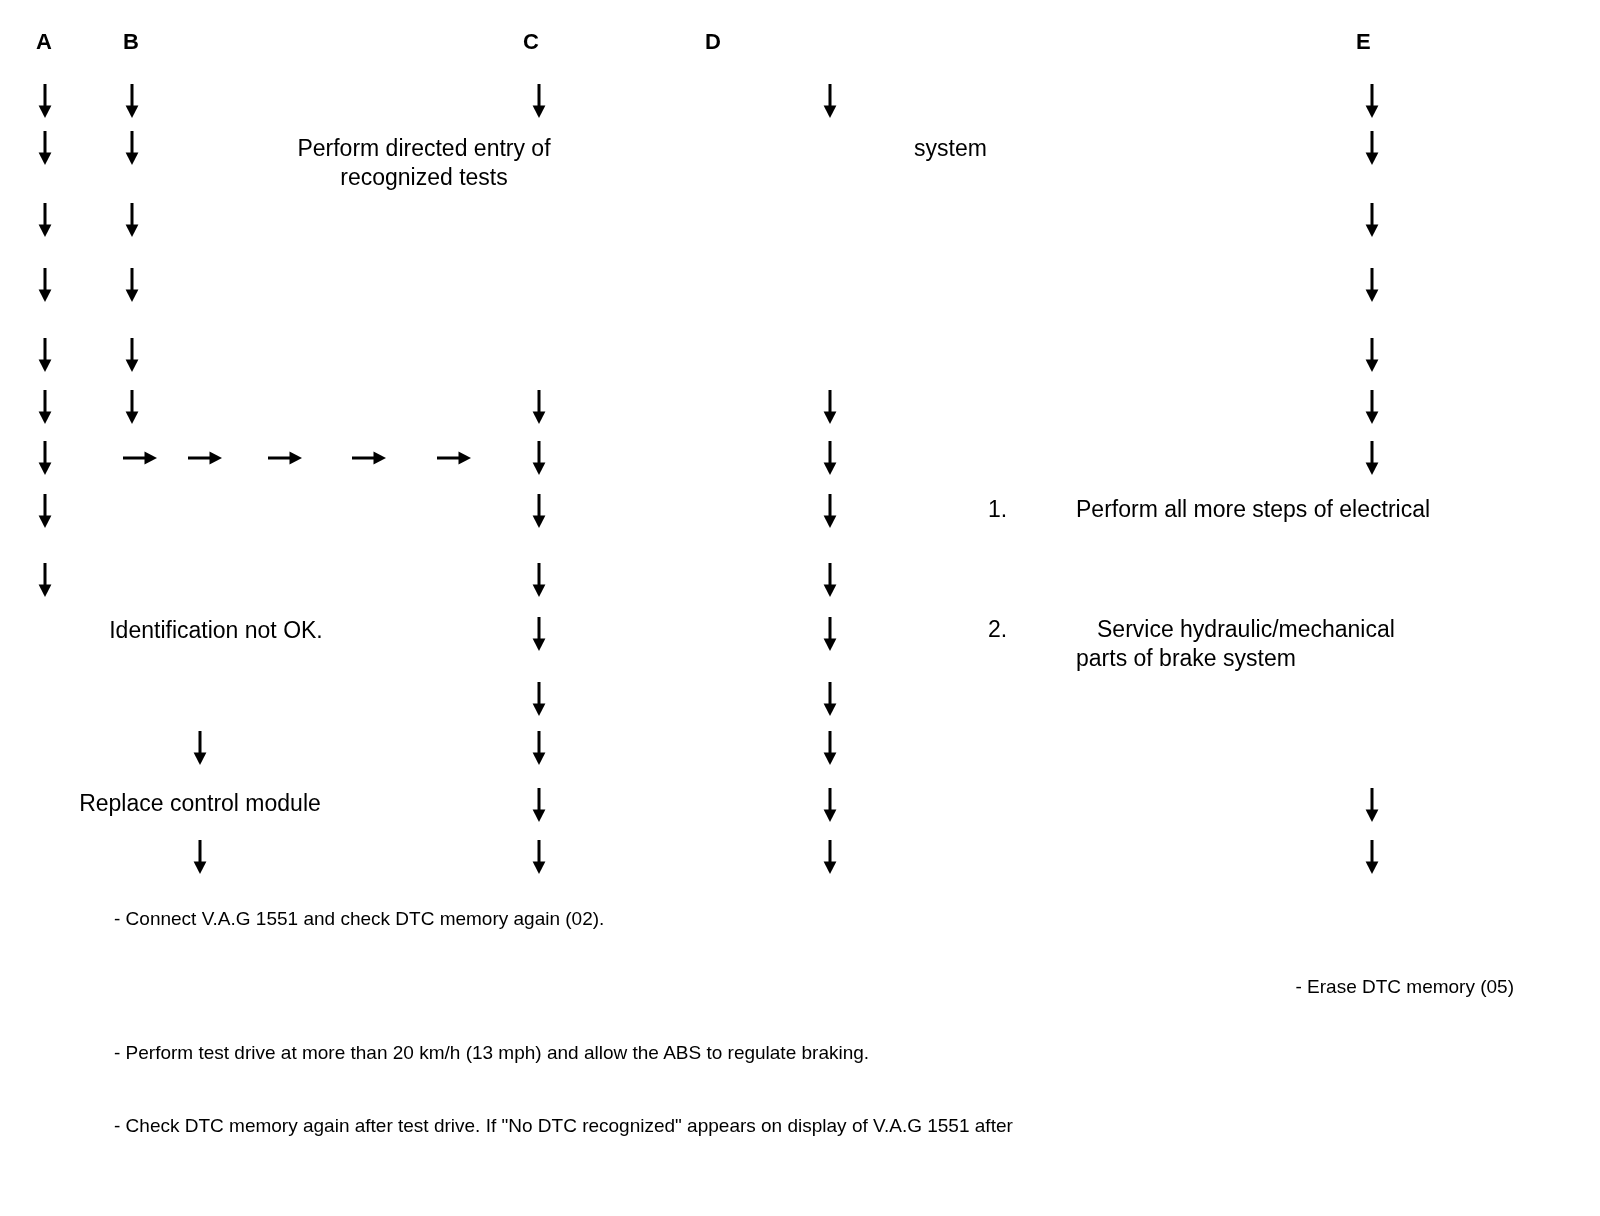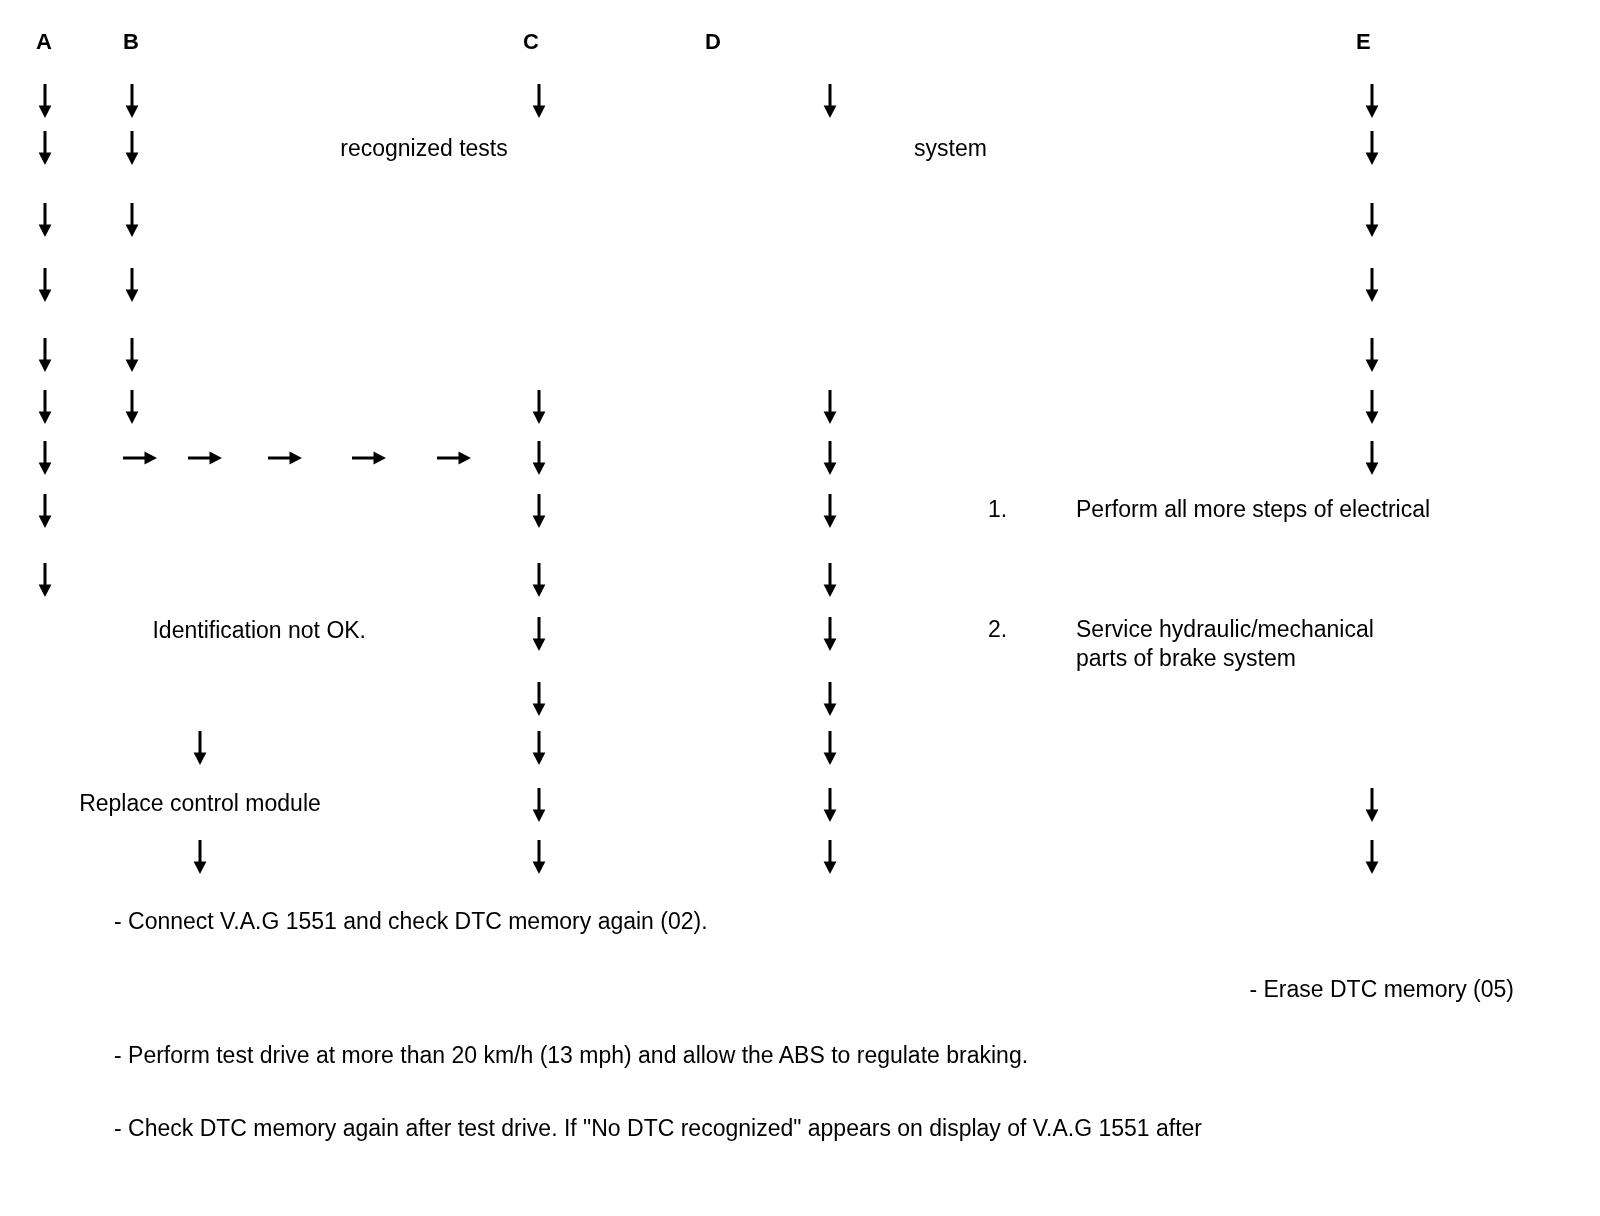--- a/index.html
+++ b/index.html
@@ -54,21 +54,21 @@
     width: 40px;
   }
   .num-item .body {
     display: block;
     margin-left: 88px;
   }
 
   
   .note {
     position: absolute;
-    font-size: 23px;
+    font-size: 19px;
     line-height: 1.30;
     text-indent: 0;
   }
 </style>
 </head>
 <body>
 
 <div class="col-letter" style="left:36px; top:31px;">A</div>
 <div class="col-letter" style="left:123px; top:31px;">B</div>
 <div class="col-letter" style="left:523px; top:31px;">C</div>
@@ -378,46 +378,47 @@
     </div>
     <div class="arrow" style="left: 437px; top: 451px;">
       <svg width="34" height="14" viewBox="0 0 34 14">
         <rect x="0" y="5.5" width="25" height="3" fill="#000000"></rect>
         <path d="M34 7 L21.5 0.6 L21.5 13.4 Z" fill="#000000"></path>
       </svg>
     </div>
   </div>
 
 <div class="txt txt-center" style="left:263px; top:134px; width:322px;">
+  <div>Perform directed entry of</div>
   <div>recognized tests</div>
 </div>
 
 <div class="txt txt-center" style="left:668px; top:134px; width:565px;">
   <div>system</div>
 </div>
 
-<div class="txt txt-center" style="left:66px; top:616px; width:300px;text-align:right;">
+<div class="txt txt-center" style="left:66px; top:616px; width:300px;">
   <div>Identification not OK.</div>
 </div>
 
 <div class="txt txt-center" style="left:50px; top:789px; width:300px;">
   <div>Replace control module</div>
 </div>
 
 <div class="num-item" style="left:988px; top:495px; width:530px;">
   <span class="num">1.</span>
   <span class="body">
     <span style="display:block;">Perform all more steps of electrical</span>
   </span>
 </div>
 
 <div class="num-item" style="left:988px; top:615px; width:530px;">
   <span class="num">2.</span>
   <span class="body">
-    <span style="display:block;">Service hydraulic/mechanical</span>
+    <span style="display:block;margin-left:21px;">Service hydraulic/mechanical</span>
     <span style="display:block;">parts of brake system</span>
   </span>
 </div>
 
 <div class="note" style="left:114px; top:907px; width:1400px;">
   <div>- Connect V.A.G 1551 and check DTC memory again (02).</div>
 </div>
 
 <div class="note" style="left:114px; top:975px; width:1400px;text-align:right;">
   <div>- Erase DTC memory (05)</div>

